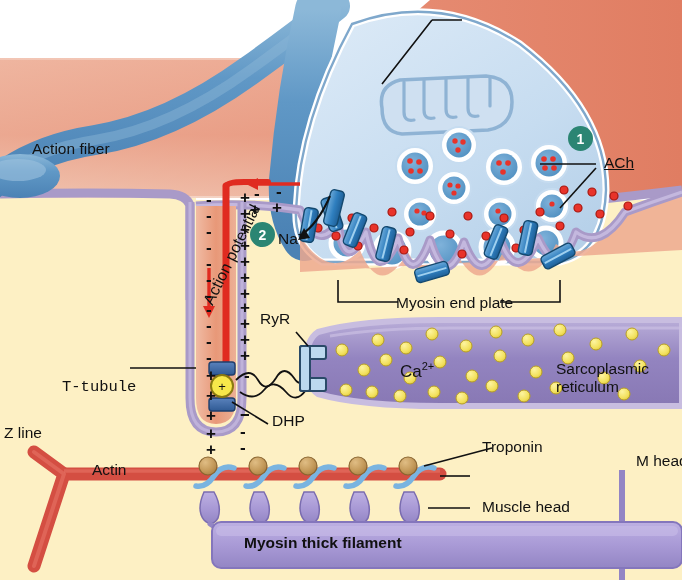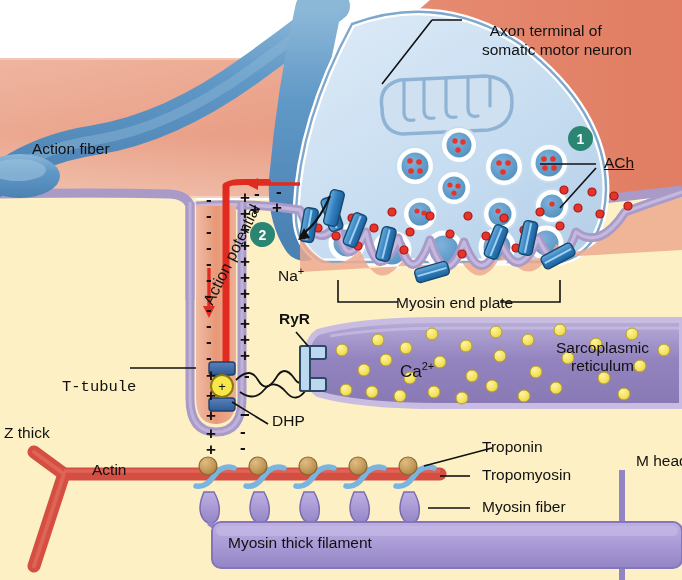--- a/index.html
+++ b/index.html
@@ -388,61 +388,56 @@
     <path d="M268,424 L232,402"></path>
 
     <path d="M492,448 L424,466"></path>
 
     <path d="M470,476 L440,476"></path>
 
     <path d="M470,508 L428,508"></path>
   </g>
 </svg>
 
-<div class="lbl" style="left:482px;top:4px;">
-  <span style="white-space:pre-line;">Axon terminal of
-somatic motor neuron</span>
-</div>
 
 <div class="lbl" style="left:32px;top:140px;">Action fiber</div>
 
 <div class="lbl" style="left:604px;top:154px;text-decoration:underline;">ACh</div>
 
 <div class="badge" style="left:568px;top:126px;">1</div>
 
 <div class="badge" style="left:250px;top:222px;">2</div>
 
-<div class="lbl" style="left:278px;top:228px;margin-top:37px;"><span>Na</span><sup style="font-size:11px;">+</sup></div>
+<div class="lbl" style="left:278px;top:228px;"><span>Na</span><sup style="font-size:11px;">+</sup></div>
 
 <div class="lbl rot" style="left:200px;top:300px;font-size:16px;">Action potential</div>
 
 <div class="lbl" style="left:396px;top:294px;">Myosin end plate</div>
 
 <div class="lbl" style="left:62px;top:378px;font-family:Liberation Mono, monospace;">T-tubule</div>
 
-<div class="lbl" style="left:279px;top:310px;font-weight:bold;">RyR</div>
+<div class="lbl" style="left:260px;top:310px;">RyR</div>
 
 <div class="lbl" style="left:272px;top:412px;">DHP</div>
 
 <div class="lbl" style="left:356px;top:360px;font-size:17px;margin-left:44px;"><span>Ca</span><sup style="font-size:11px;">2+</sup></div>
 
-<div class="lbl" style="left:556px;top:339px;text-align:center;white-space:pre-line;">Sarcoplasmic
+<div class="lbl" style="left:556px;top:360px;text-align:left;white-space:pre-line;">Sarcoplasmic
 reticulum</div>
 
-<div class="lbl" style="left:4px;top:424px;">Z thick</div>
+<div class="lbl" style="left:4px;top:424px;">Z line</div>
 
 <div class="lbl" style="left:92px;top:452px;margin-top:9px;">Actin</div>
 
 <div class="lbl" style="left:482px;top:438px;">Troponin</div>
 
-<div class="lbl" style="left:482px;top:466px;">Tropomyosin</div>
-
-<div class="lbl" style="left:482px;top:498px;">Myosin fiber</div>
-
-<div class="lbl" style="left:228px;top:534px;">Myosin thick filament</div>
+
+<div class="lbl" style="left:482px;top:498px;">Muscle head</div>
+
+<div class="lbl" style="left:244px;top:534px;font-weight:bold;">Myosin thick filament</div>
 
 <div class="lbl" style="left:636px;top:452px;">M head</div>
 
 <div id="charges">
       <div class="lbl" style="left: 206px; top: 190px; font-size: 17px; font-weight: bold;">-</div>
       <div class="lbl" style="left: 240px; top: 188px; font-size: 17px; font-weight: bold;">+</div>
       <div class="lbl" style="left: 206px; top: 206px; font-size: 17px; font-weight: bold;">-</div>
       <div class="lbl" style="left: 240px; top: 204px; font-size: 17px; font-weight: bold;">+</div>
       <div class="lbl" style="left: 206px; top: 222px; font-size: 17px; font-weight: bold;">-</div>
       <div class="lbl" style="left: 240px; top: 220px; font-size: 17px; font-weight: bold;">+</div>

